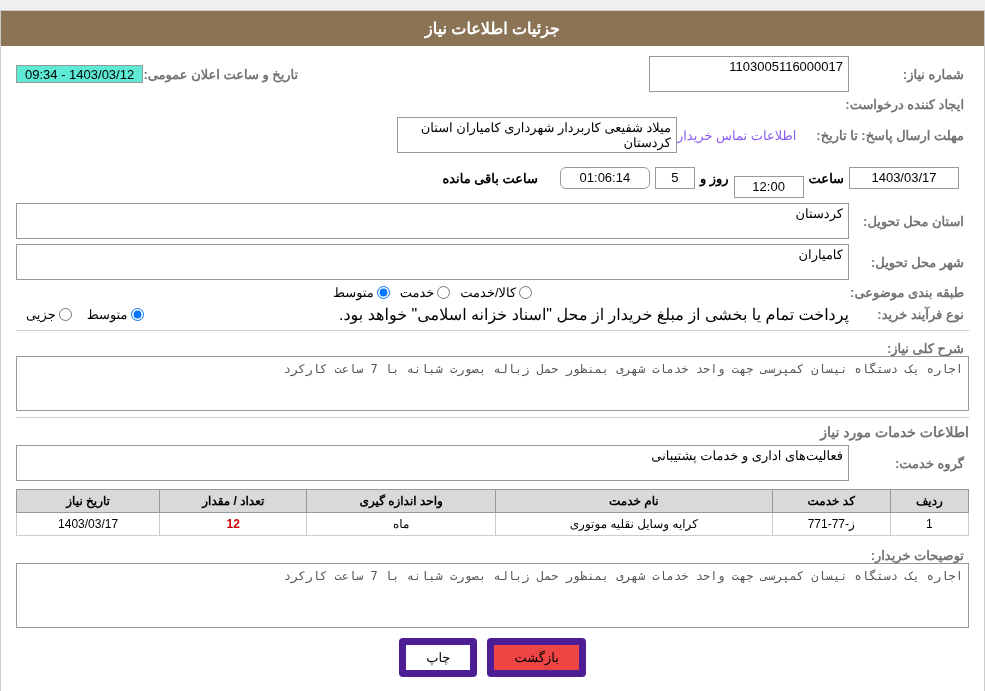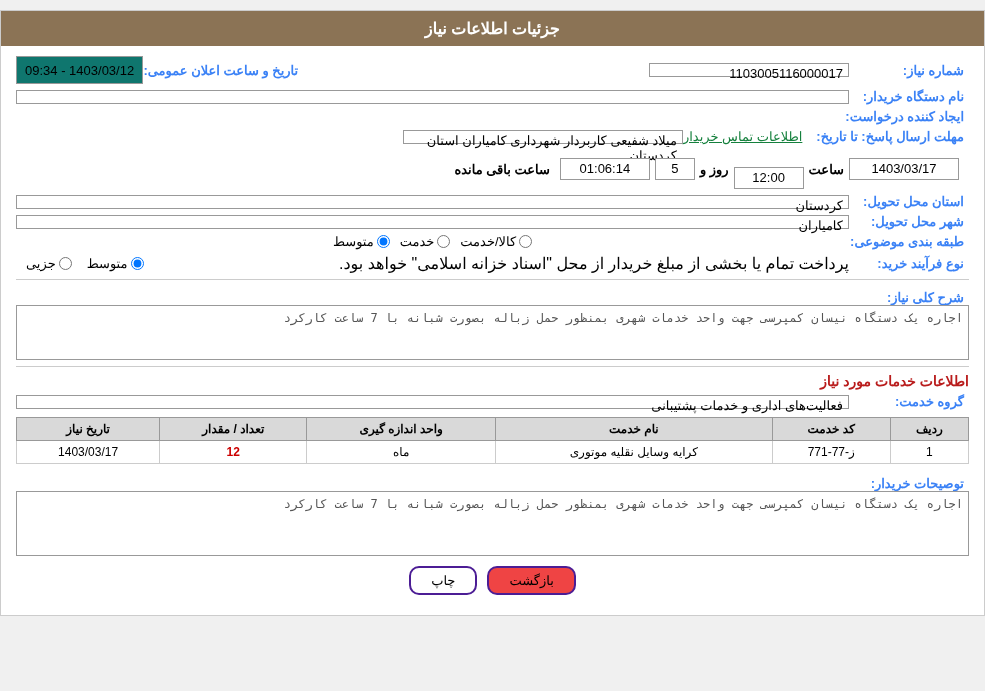--- a/index.html
+++ b/index.html
@@ -26,47 +26,46 @@
     .content {
       padding: 10px 15px;
     }
     .form-row {
       display: flex;
       align-items: center;
       margin-bottom: 5px;
       flex-wrap: wrap;
     }
     .label {
-      color: #3b82f6;
+      color: #737373;
       min-width: 120px;
       text-align: right;
       padding-right: 5px;
       font-weight: bold;
       flex-shrink: 0;
     }
     .input-box {
       border: 1px solid #999;
       background: #fff;
       padding: 2px 5px;
-      height: 14px;
+      height: 36px;
       flex: 1;
       text-align: right;
     }
     .input-box-fixed {
       border: 1px solid #999;
       background: #fff;
       padding: 2px 5px;
       height: 22px;
       text-align: center;
     }
     .link-blue {
-      color: #15803d;
-      text-decoration: underline;
+      color: #8b5cf6;
       cursor: pointer;
-      margin-right: 14px;
+      margin-right: 20px;
     }
     .date-label {
       font-weight: bold;
       white-space: nowrap;
     }
     .radio-group {
       display: flex;
       gap: 10px;
       align-items: center;
       flex: 1;
@@ -77,21 +76,21 @@
       align-items: center;
       gap: 3px;
     }
     .note-text {
       color: #000;
       font-size: 16px;
       flex: 1;
     }
     .section-title {
       font-weight: bold;
-      color: #b91c1c;
+      color: #737373;
       font-size: 14px;
       margin: 5px 0;
     }
     .detail-box {
       border: 1px solid #999;
       background: #fff;
       padding: 5px;
       min-height: 55px;
       text-align: right;
       color: #555;
@@ -139,85 +138,81 @@
     .button-row {
       display: flex;
       justify-content: center;
       gap: 10px;
       margin: 10px 0;
     }
     .btn {
       padding: 5px 20px;
       font-size: 13px;
       cursor: pointer;
-      border: 2px solid #4c1d95;
-      border-radius: 10px;
+      border: 7px solid #4c1d95;
+      border-radius: 4px;
     }
     .btn-print {
       background: #fff;
       color: #000;
     }
     .btn-back {
       background: #ef4444;
       color: #000;
     }
     .divider {
       border: none;
       border-top: 1px solid #ccc;
       margin: 6px 0;
     }
     .header-date-box {
       border: 1px solid #999;
-      background: #0f766e;
+      background: #5eead4;
       padding: 2px 8px;
-      height: 28px;
+      height: 18px;
       display: flex;
       align-items: center;
     }
   </style>
 </head>
 <body>
 
 <div class="page-wrapper">
   <div class="page-header">جزئیات اطلاعات نیاز</div>
 
   <div class="content">
 
     <div class="form-row">
       <span class="label">شماره نیاز:</span>
       <div class="input-box" style="max-width:200px;">1103005116000017</div>
       <span style="flex:1;"></span>
       <span class="label" style="min-width:160px; text-align:right;">تاریخ و ساعت اعلان عمومی:</span>
       <div class="header-date-box">1403/03/12 - 09:34</div>
     </div>
 
-    <div class="form-row">
-      <span class="label">نام دستگاه خریدار:</span>
-      <div class="input-box"></div>
-    </div>
 
     <div class="form-row">
       <span class="label">ایجاد کننده درخواست:</span>
     </div>
 
     <div class="form-row">
       <span class="label">مهلت ارسال پاسخ: تا تاریخ:</span>
       <span class="link-blue">اطلاعات تماس خریدار</span>
       <div class="input-box" style="max-width:280px;">میلاد شفیعی کاربردار شهرداری کامیاران استان کردستان</div>
     </div>
 
     <div class="form-row">
       <span class="label" style="min-width:10px;"></span>
       <div class="input-box-fixed" style="width:110px;">1403/03/17</div>
       <span style="margin: 0 5px;" class="date-label">ساعت</span>
       <div class="input-box-fixed" style="width:70px;margin-top:18px;">12:00</div>
       <span style="margin: 0 5px;" class="date-label">روز و</span>
       <div class="input-box-fixed" style="width:40px;">5</div>
-      <div class="input-box-fixed" style="width:90px; margin-right:5px;">01:06:14</div>
-      <span style="margin-right:10px;" class="date-label">ساعت باقی مانده</span>
+      <div class="input-box-fixed" style="width:90px; margin-right:5px;border-radius:6px;">01:06:14</div>
+      <span style="margin-right:22px;" class="date-label">ساعت باقی مانده</span>
     </div>
 
     <div class="form-row">
       <span class="label">استان محل تحویل:</span>
       <div class="input-box">کردستان</div>
     </div>
 
     <div class="form-row">
       <span class="label">شهر محل تحویل:</span>
       <div class="input-box">کامیاران</div>

